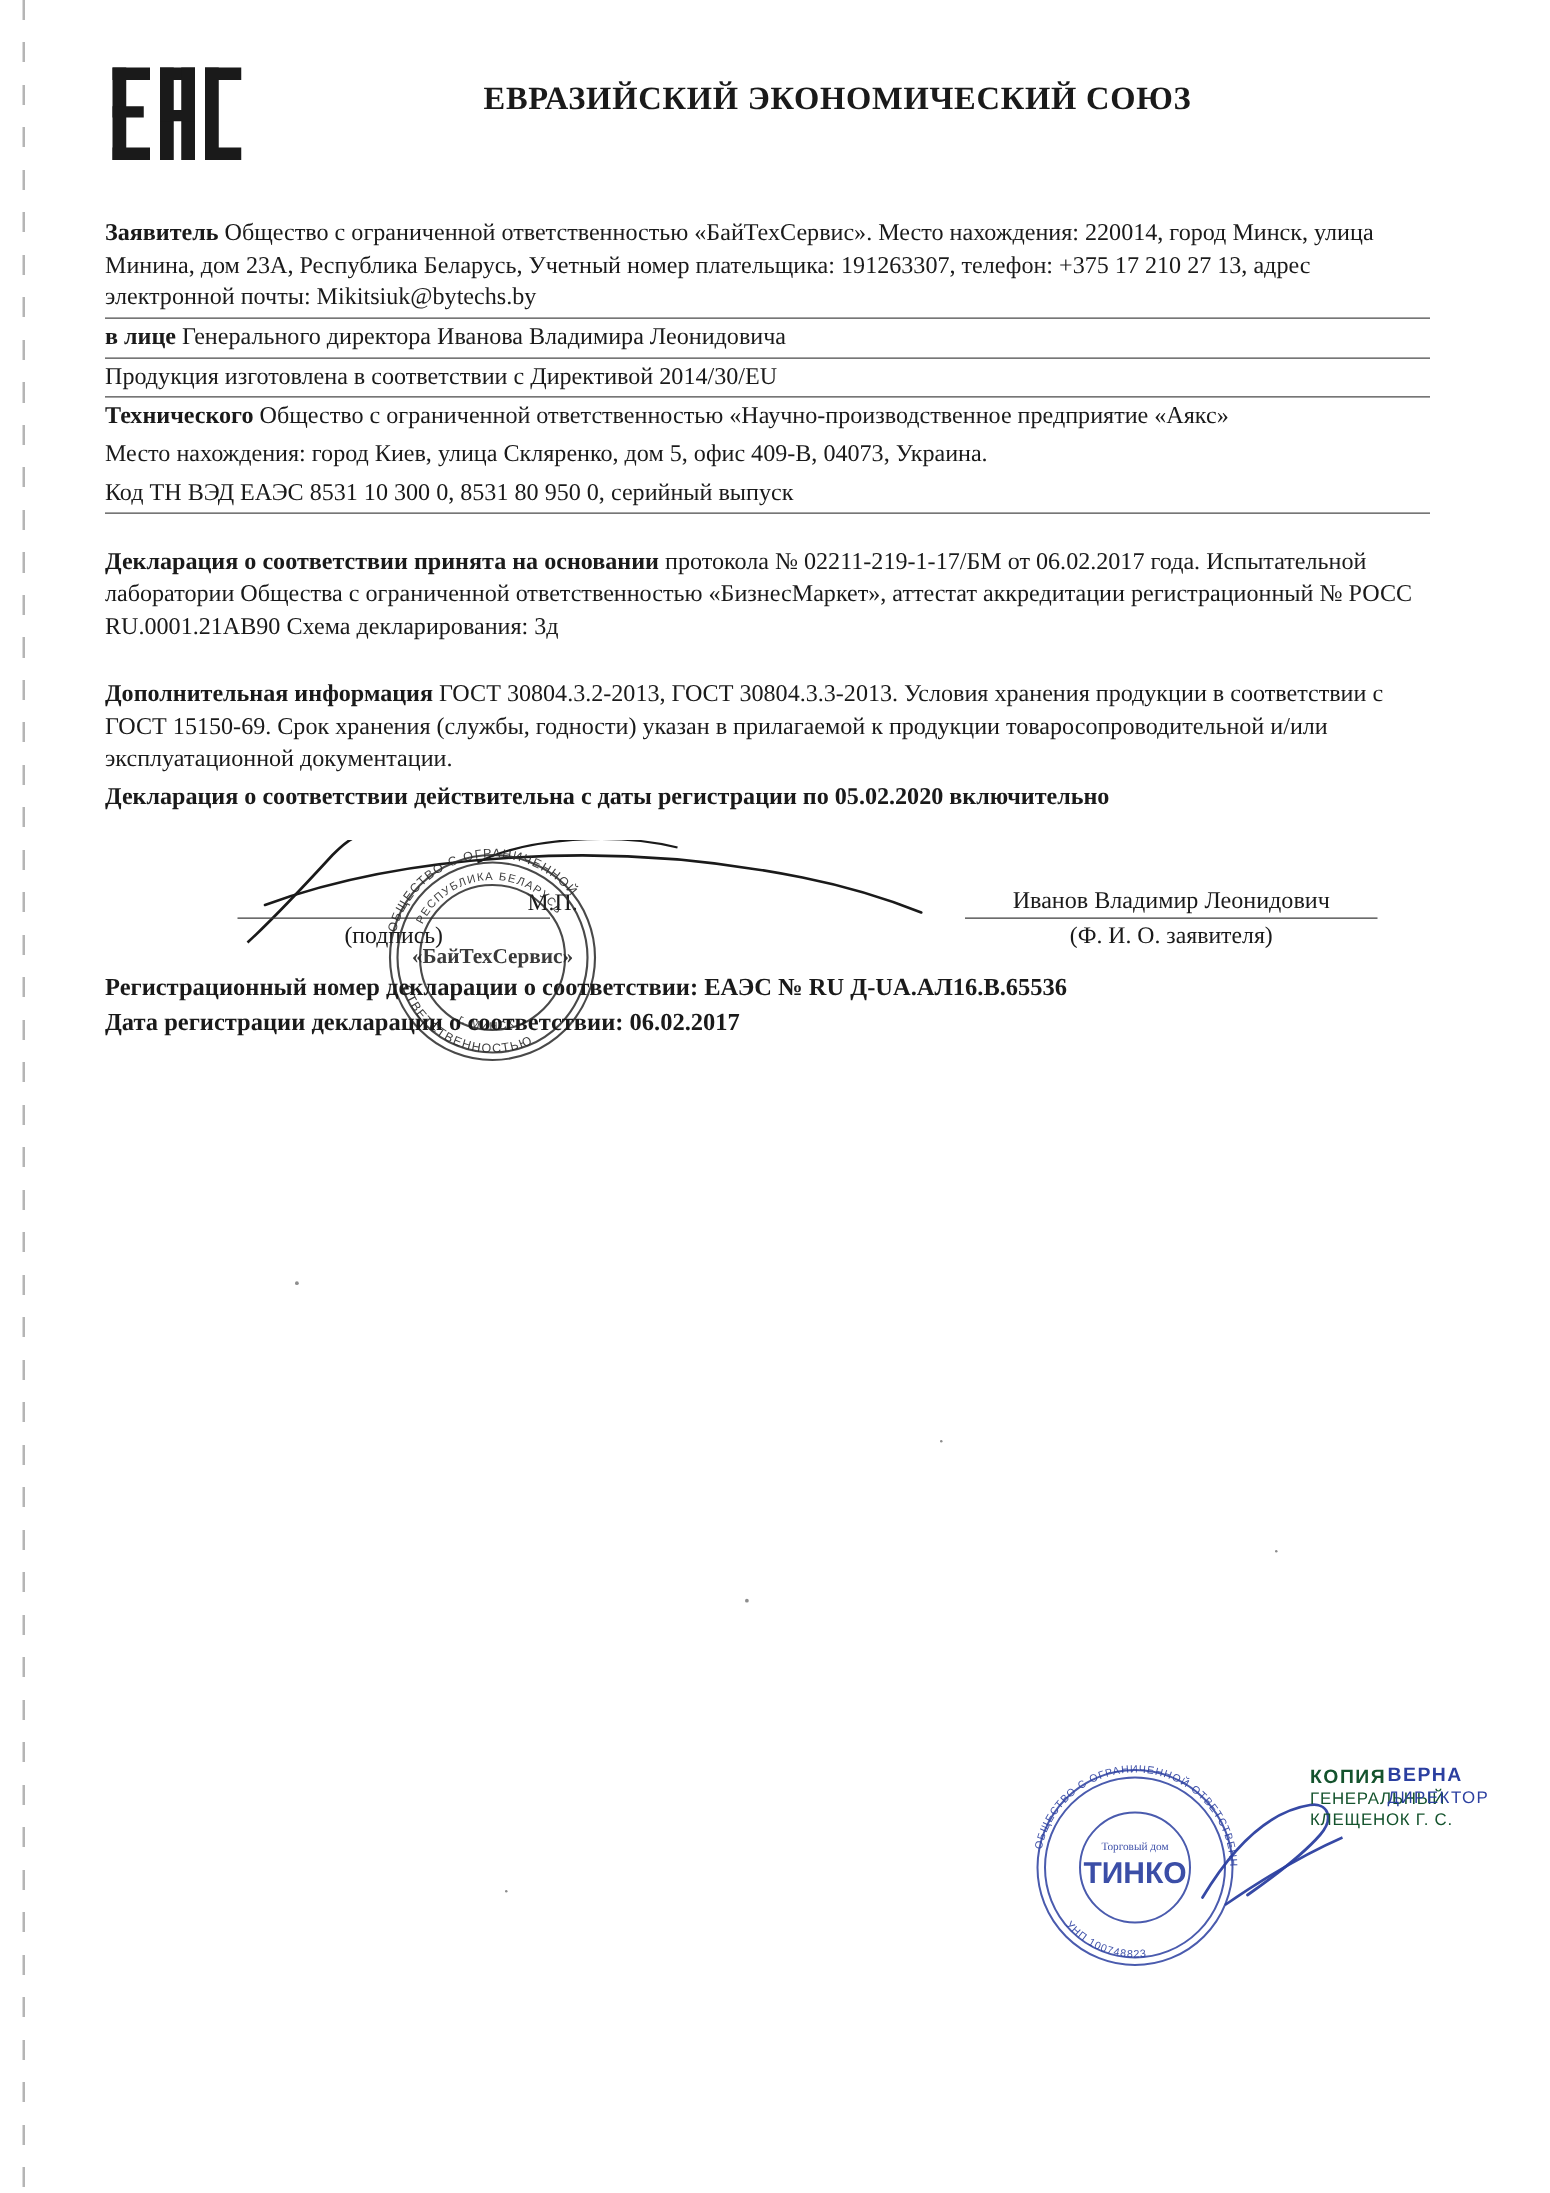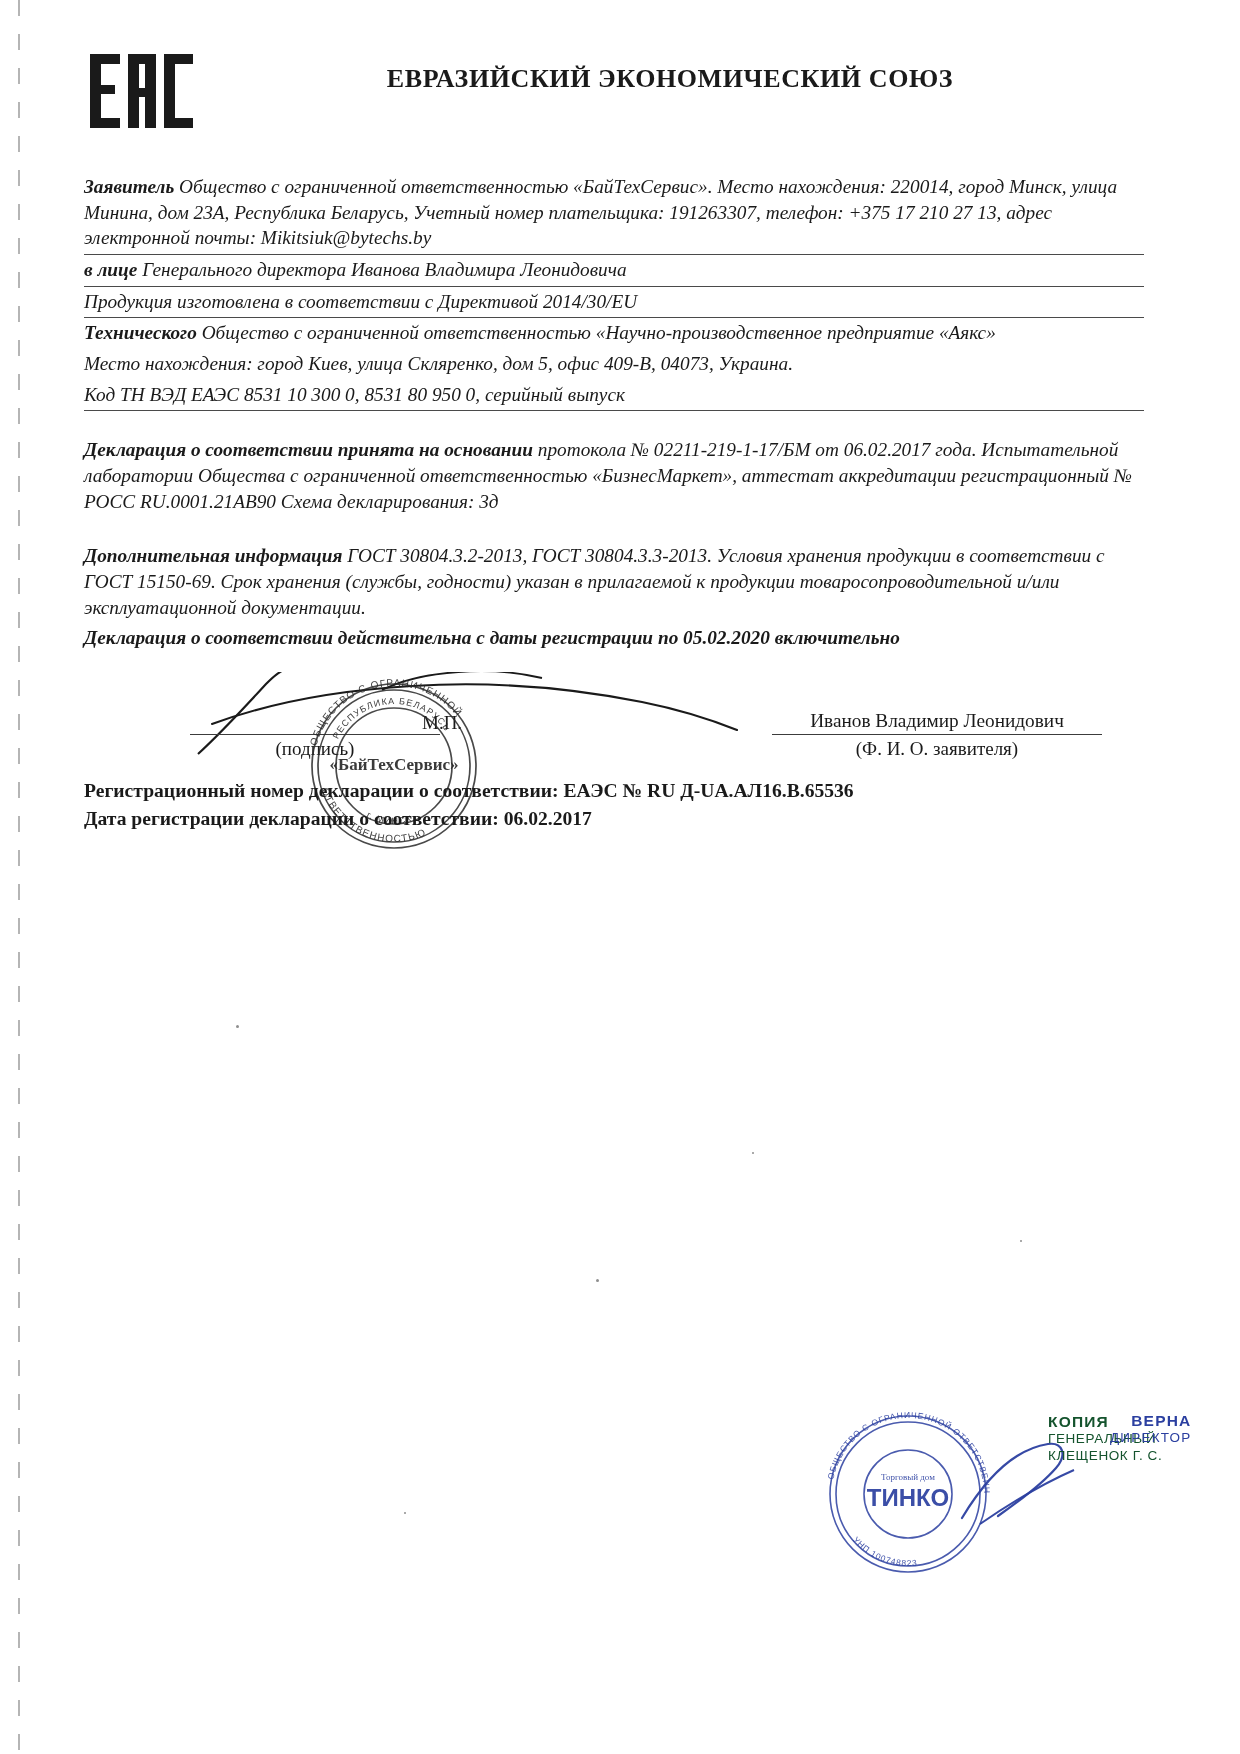--- a/index.html
+++ b/index.html
@@ -59,21 +59,20 @@
     line-height: 1.28;
     white-space: nowrap;
   }
 
   
   .doc {
     position: absolute;
     left: 84px;
     top: 172px;
     width: 1060px;
-    font-style: italic;
   }
   .row {
     border-bottom: 1px solid #4a4a4a;
     padding: 2px 0 3px 0;
   }
   .row.no-rule { border-bottom: none; }
   .para {
     font-size: 19.3px;
     line-height: 1.33;
     text-align: left;
@@ -188,21 +187,20 @@
   .copy-text .l3 { font-size: 13.5px; letter-spacing: 0.6px; }
   .copy-verna {
     position: absolute;
     left: 1110px;
     top: 1412px;
     font-family: "Liberation Sans", sans-serif;
     color: #2b3fa0;
     font-size: 15.5px;
     font-weight: bold;
     letter-spacing: 1.2px;
-    text-align: right;
   }
 </style>
 </head>
 <body>
 
 <div class="scan-edge-left"></div>
 <div class="speck" style="left:236px;top:1025px;width:3px;height:3px;"></div>
 <div class="speck" style="left:596px;top:1279px;width:3px;height:3px;"></div>
 <div class="speck" style="left:752px;top:1152px;width:2px;height:2px;"></div>
 <div class="speck" style="left:1020px;top:1240px;width:2px;height:2px;"></div>

